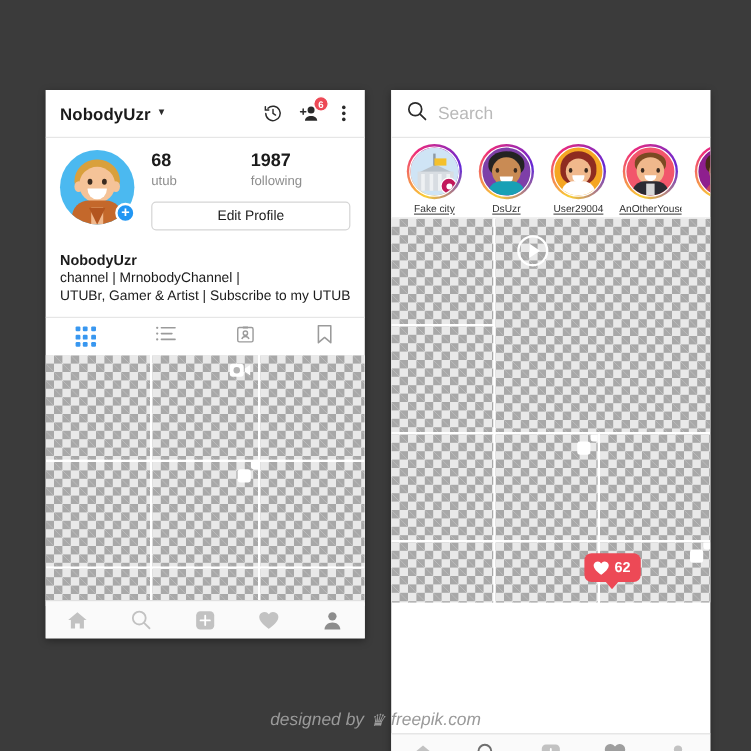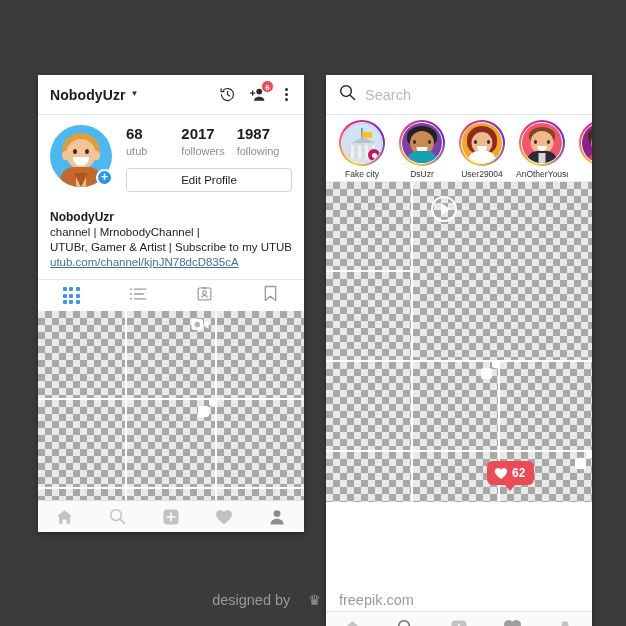--- a/index.html
+++ b/index.html
@@ -139,21 +139,21 @@
   .ring {
     width: 46px; height: 46px; border-radius: 50%; margin: 0 auto;
     padding: 2px; position: relative;
   }
   .ring-in {
     width: 100%; height: 100%; border-radius: 50%;
     border: 1.5px solid #fff; overflow: hidden; position: relative;
   }
   .story-lbl {
     font-size: 8.5px; color: #333; margin-top: 3px;
-    white-space: nowrap; overflow: hidden; text-overflow: clip;
+    white-space: nowrap; overflow: hidden; text-overflow: clip; text-decoration: underline;
   }
   
   .f-hair   { position:absolute; left:50%; transform:translateX(-50%); border-radius:50% 50% 40% 40%; }
   .f-face   { position:absolute; left:50%; transform:translateX(-50%); border-radius:50%; }
   .f-eye    { position:absolute; width:3px; height:4px; border-radius:50%; background:#3b2b20; }
   .f-mouth  { position:absolute; left:50%; transform:translateX(-50%); border-radius:0 0 8px 8px; background:#fff; }
   .f-body   { position:absolute; left:50%; transform:translateX(-50%); bottom:0; border-radius:10px 10px 0 0; }
 
   .bldg { position:absolute; inset:0; background:#cfe4f5; }
   .bldg-base { position:absolute; left:6px; bottom:4px; width:30px; height:16px; background:#d8dde2; }
@@ -196,21 +196,21 @@
   .like-badge::after {
     content: ""; position: absolute; left: 17px; bottom: -6px;
     border-left: 6px solid transparent; border-right: 6px solid transparent;
     border-top: 7px solid #ed4956;
   }
 
   
   .footer {
     position: absolute; left: 0; bottom: 18px; width: 100%;
     text-align: center; color: #9a9a9a; font-size: 14.5px;
-    display: flex; align-items: center; justify-content: center; gap: 18px;
+    display: flex; align-items: center; justify-content: center; gap: 5px; font-style: italic;
   }
   .crown { color: #9a9a9a; font-size: 14px; display:inline-block; }
 </style>
 </head>
 <body>
 
 <div class="stage">
 
   <div class="phone" id="phone-left">
 
@@ -259,38 +259,33 @@
           <span class="plus-badge">+</span>
         </div>
 
         <div class="stats">
           <div class="stat-row">
             <div class="stat">
               <div class="stat-num">68</div>
               <div class="stat-lbl">utub</div>
             </div>
             <div class="stat">
-              <div class="stat-num">2017</div>
-              <div class="stat-lbl">followers</div>
-            </div>
-            <div class="stat">
               <div class="stat-num">1987</div>
               <div class="stat-lbl">following</div>
             </div>
           </div>
           <button class="edit-btn">Edit Profile</button>
         </div>
       </div>
     </div>
 
     <div class="bio">
       <div class="bio-name">NobodyUzr</div>
       <div class="bio-text">channel | MrnobodyChannel |</div>
       <div class="bio-text">UTUBr, Gamer &amp; Artist | Subscribe to my UTUB</div>
-      <a class="bio-link" href="#">utub.com/channel/kjnJN78dcD835cA</a>
     </div>
 
     <div class="tabs">
       <div class="tab">
         <span class="griddots">
           <i></i>
             <i></i>
             <i></i>
             <i></i>
             <i></i>

